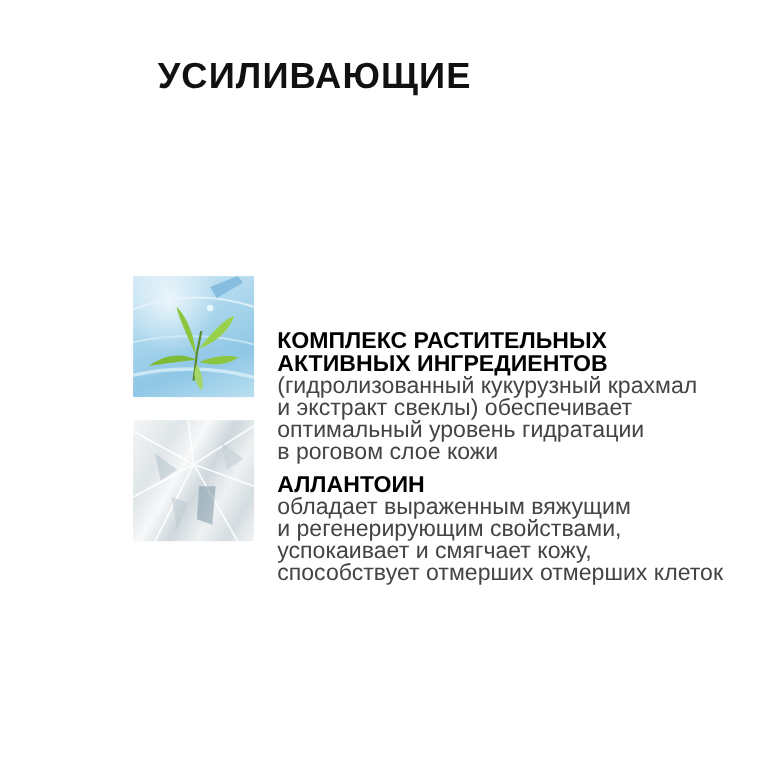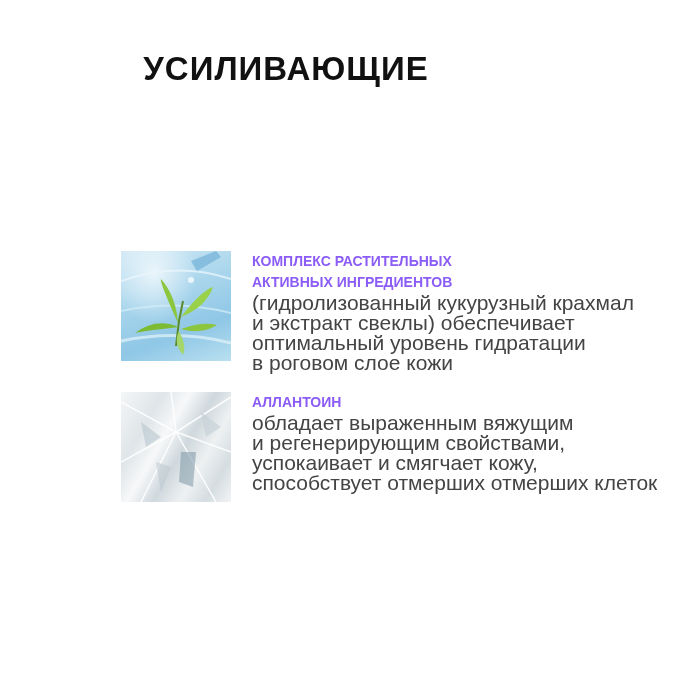--- a/index.html
+++ b/index.html
@@ -2,21 +2,21 @@
 <html><head>
 <meta charset="utf-8">
 <style>
   html, body { margin:0; padding:0; background:#ffffff; }
   body { width:700px; height:700px; position:relative; overflow:hidden; font-family:"Liberation Sans", "DejaVu Sans", sans-serif; color:#111; }
   .title { position:absolute; top:50px; left:0; width:572px; text-align:center; font-size:33px; font-weight:700; line-height:38px; letter-spacing:1px; color:#111; }
   .title div { display:block; }
   .item { position:absolute; left:121px; display:flex; }
   .thumb { width:110px; height:110px; position:relative; overflow:hidden; flex:none; }
   .text { margin-left:21px; }
-  .heading { font-size:14px; font-weight:700; line-height:21px; color:#8b5cf6; }
+  .heading { font-size:21px; font-weight:700; line-height:21px; color:#000000;margin-top:48px; }
   .desc { font-size:21px; line-height:20px; color:#444; }
   .plant { background:
       radial-gradient(ellipse at 30% 20%, rgba(255,255,255,0.7) 0%, rgba(255,255,255,0) 40%),
       linear-gradient(160deg, #cfe8f5 0%, #a8d5ec 40%, #8fc7e6 70%, #b9dff0 100%); }
   .crystal { background:
       linear-gradient(120deg, #f4f6f7 0%, #dfe5e8 25%, #f7f8f9 40%, #cfd8dd 55%, #eef1f2 70%, #d5dde1 85%, #f2f4f5 100%); }
 </style>
 </head>
 <body>
 
@@ -47,21 +47,21 @@
     </div>
     <div class="desc">
       <div>(гидролизованный кукурузный крахмал</div>
       <div>и экстракт свеклы) обеспечивает</div>
       <div>оптимальный уровень гидратации</div>
       <div>в роговом слое кожи</div>
     </div>
   </div>
 </div>
 
-<div class="item" style="top:392px;">
+<div class="item" style="top:382px;">
   <div class="thumb crystal">
     <svg width="110" height="110" viewBox="0 0 110 110">
       <g stroke="#ffffff" stroke-width="1.5" opacity="0.9">
         <line x1="55" y1="40" x2="0" y2="10"></line>
         <line x1="55" y1="40" x2="110" y2="5"></line>
         <line x1="55" y1="40" x2="20" y2="110"></line>
         <line x1="55" y1="40" x2="95" y2="110"></line>
         <line x1="55" y1="40" x2="0" y2="70"></line>
         <line x1="55" y1="40" x2="110" y2="60"></line>
         <line x1="55" y1="40" x2="50" y2="0"></line>

